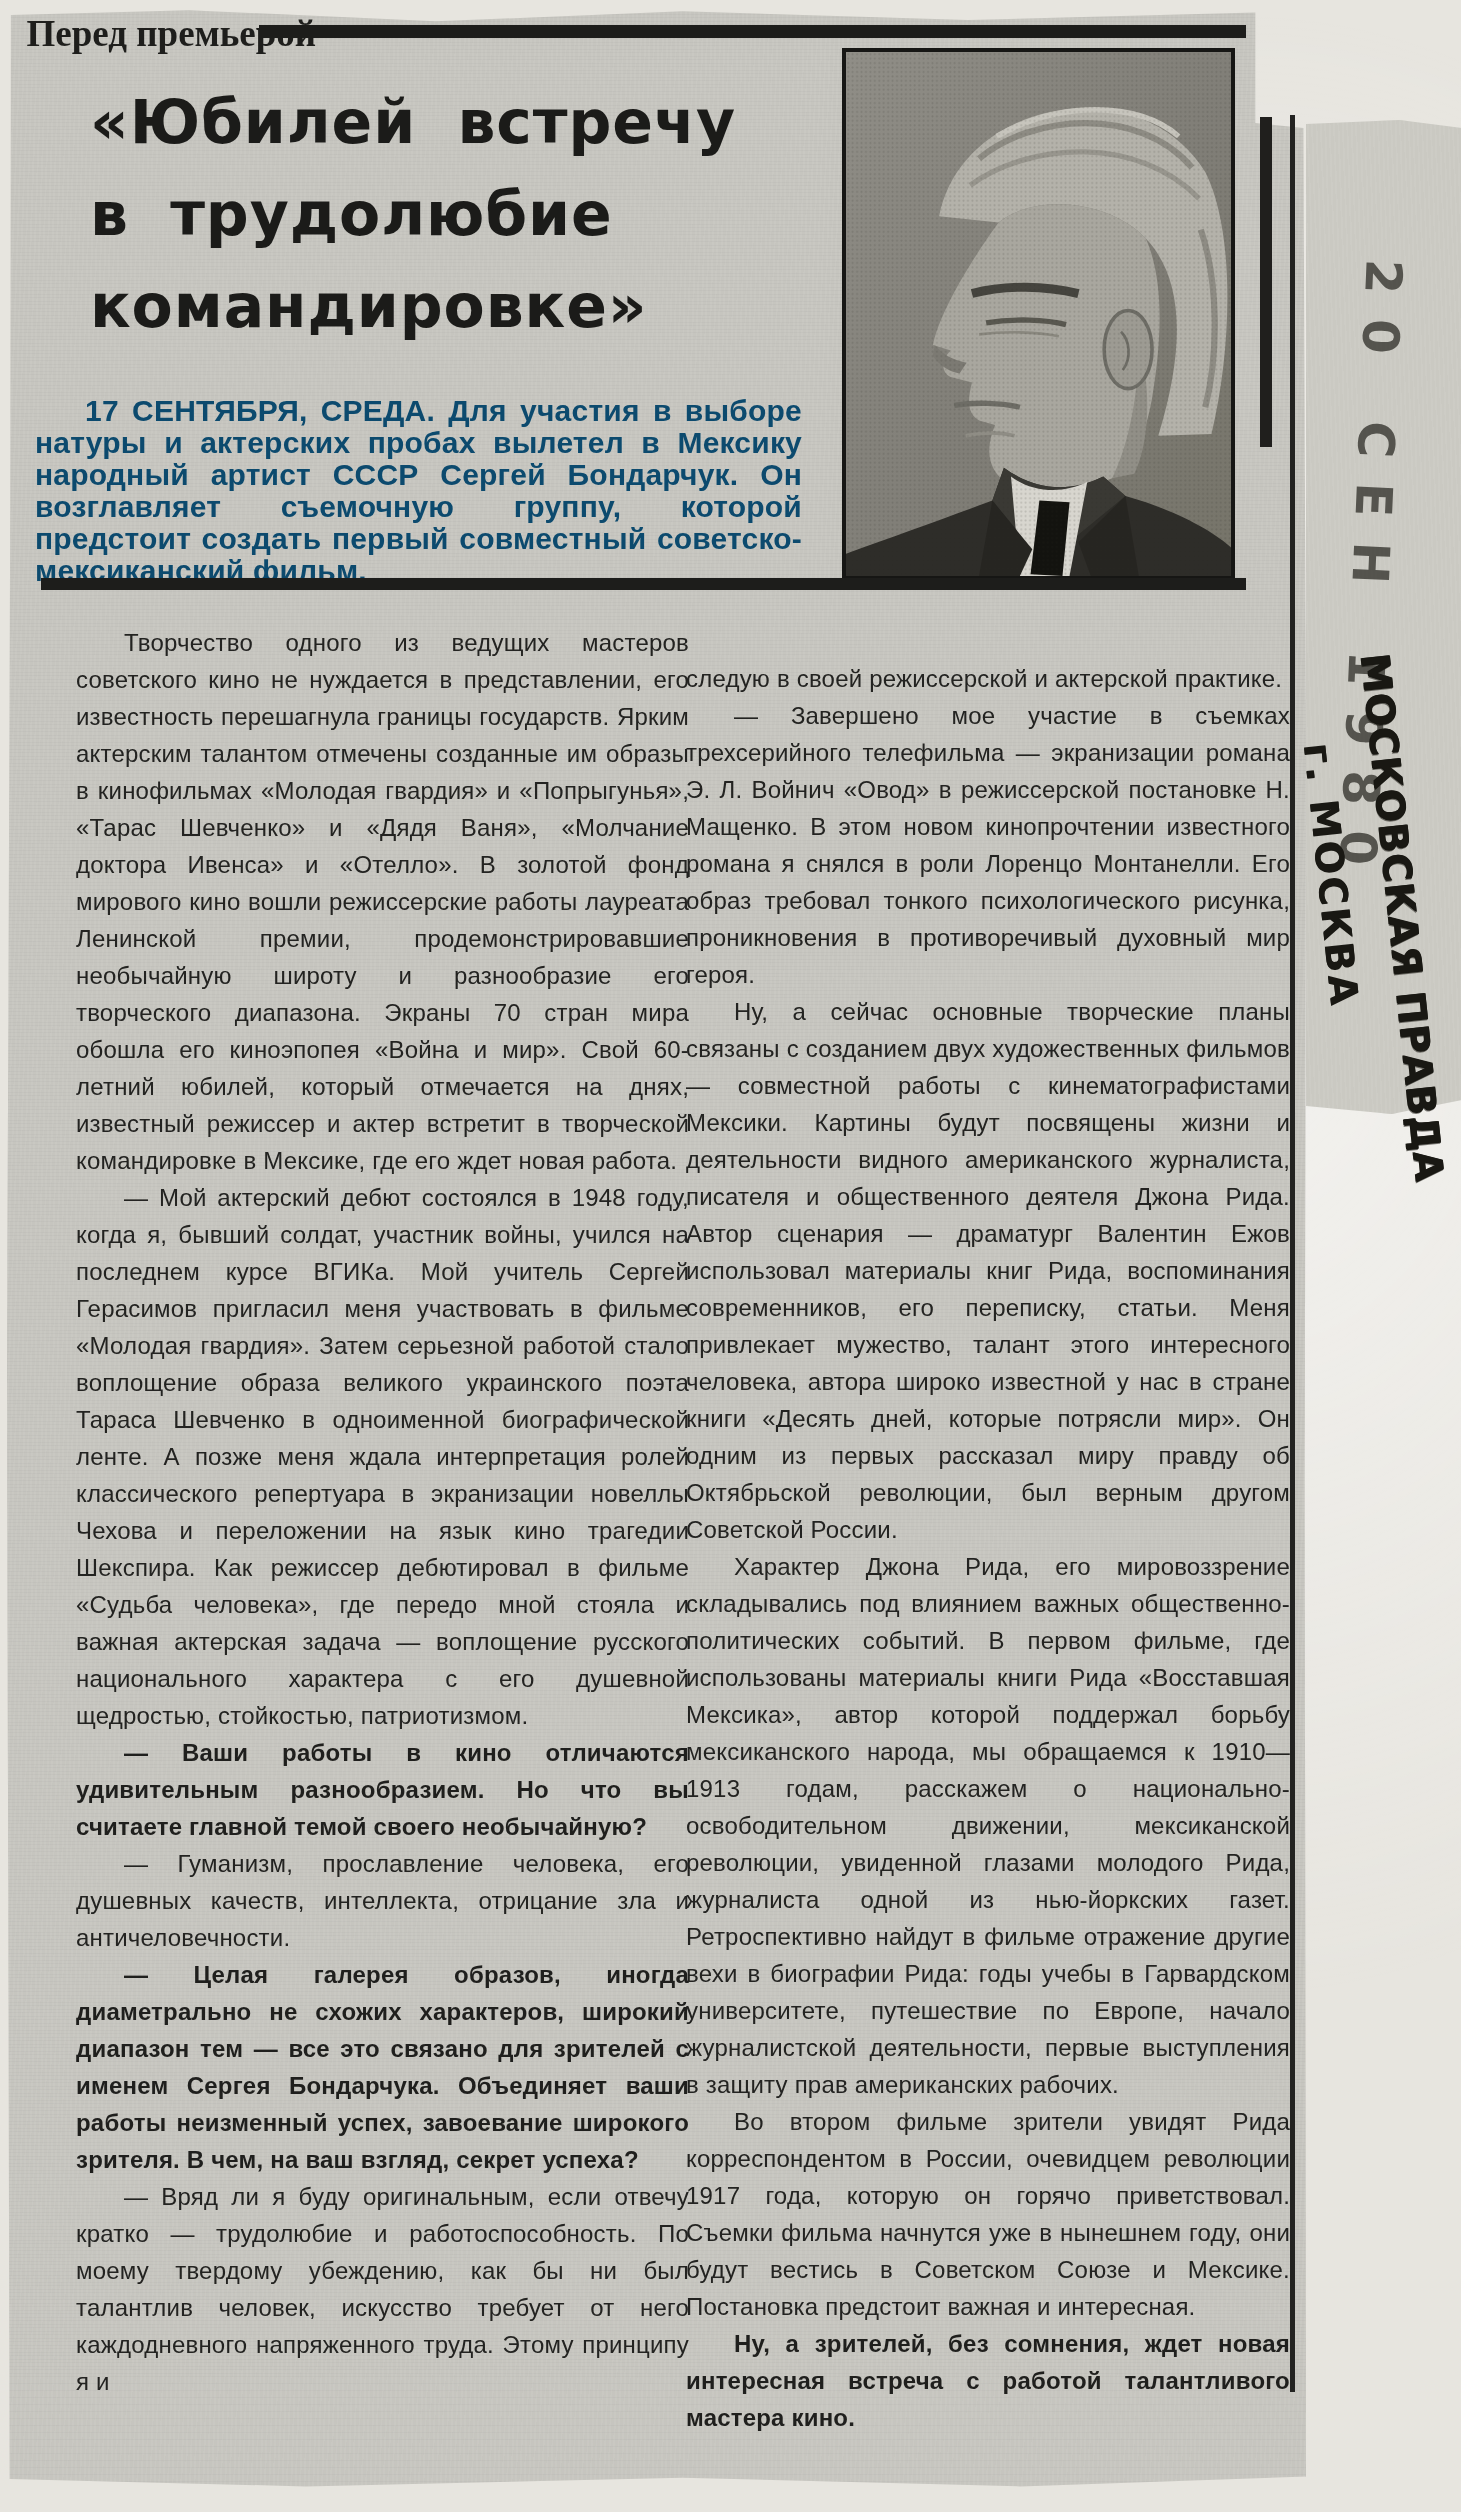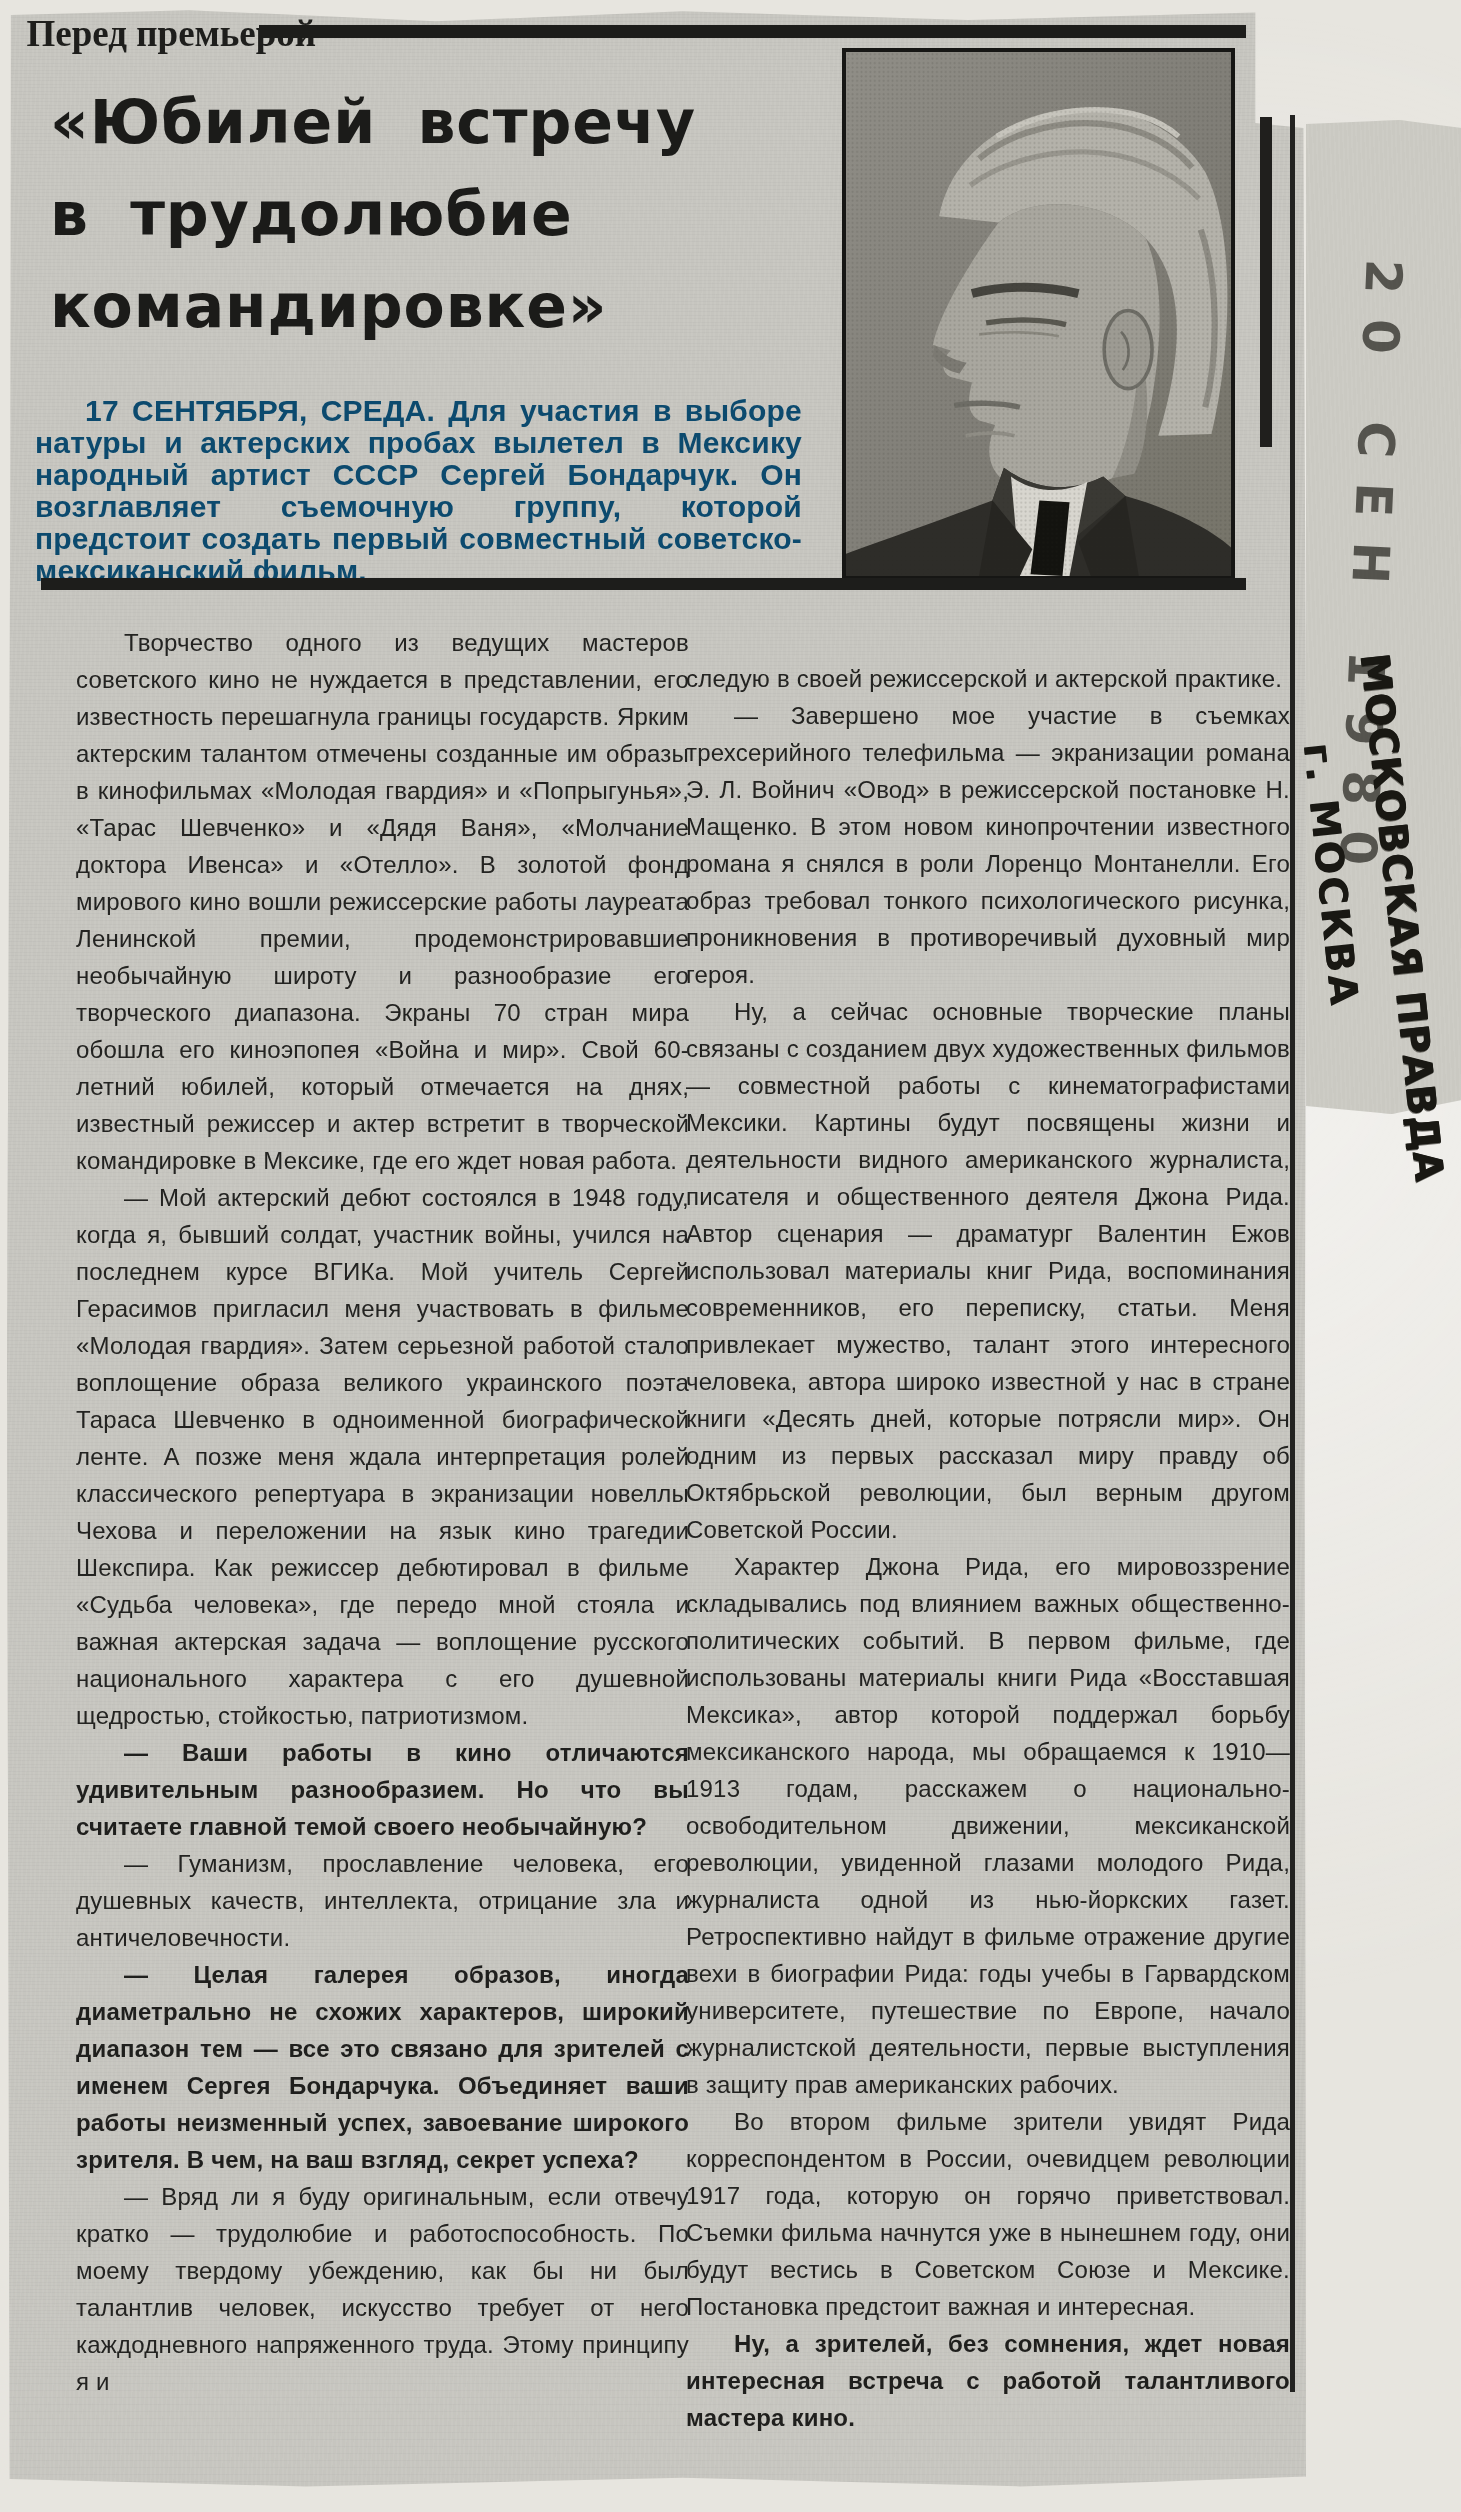--- a/index.html
+++ b/index.html
@@ -28,21 +28,21 @@
     font-family:"Liberation Serif", serif;font-weight:bold;
     font-size:37px;color:#1e1e1c;letter-spacing:0;white-space:nowrap;
   }
   .kicker-rule{position:absolute;left:259px;top:25px;width:987px;height:13.3px;background:#1d1d1b;}
   .headline{
     position:absolute;left:50px;top:76px;width:788px;
     font-family:"DejaVu Sans", sans-serif;font-weight:bold;
     font-size:60px;line-height:92px;color:#1b1b19;
     letter-spacing:0.9px;word-spacing:19.5px;
   }
-  .headline span{display:block;}
+  .headline span{display:block;margin-left:40px;}
   
   .photo-frame{
     position:absolute;left:842px;top:48px;width:393px;height:532px;
     border:4.4px solid #161614;box-sizing:border-box;background:#84827b;
   }
   .photo-frame svg{display:block;width:100%;height:100%;}
   
   .lead{
     position:absolute;left:35px;top:395px;width:767px;
     font-size:30px;line-height:32px;font-weight:bold;color:#0c4a6e;

